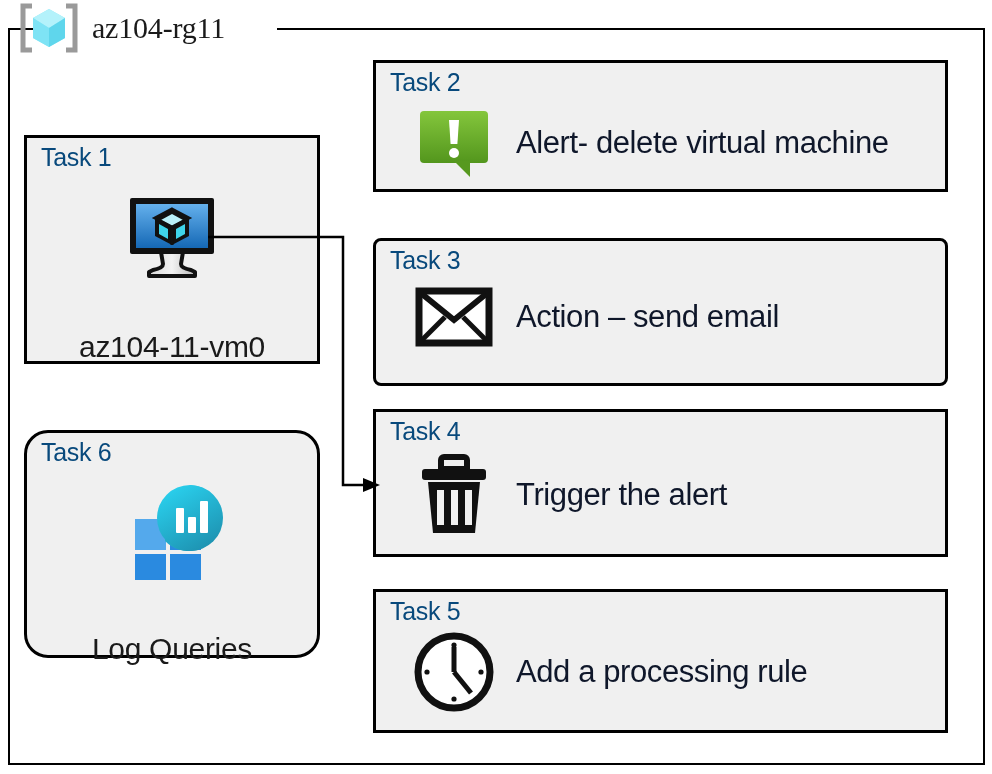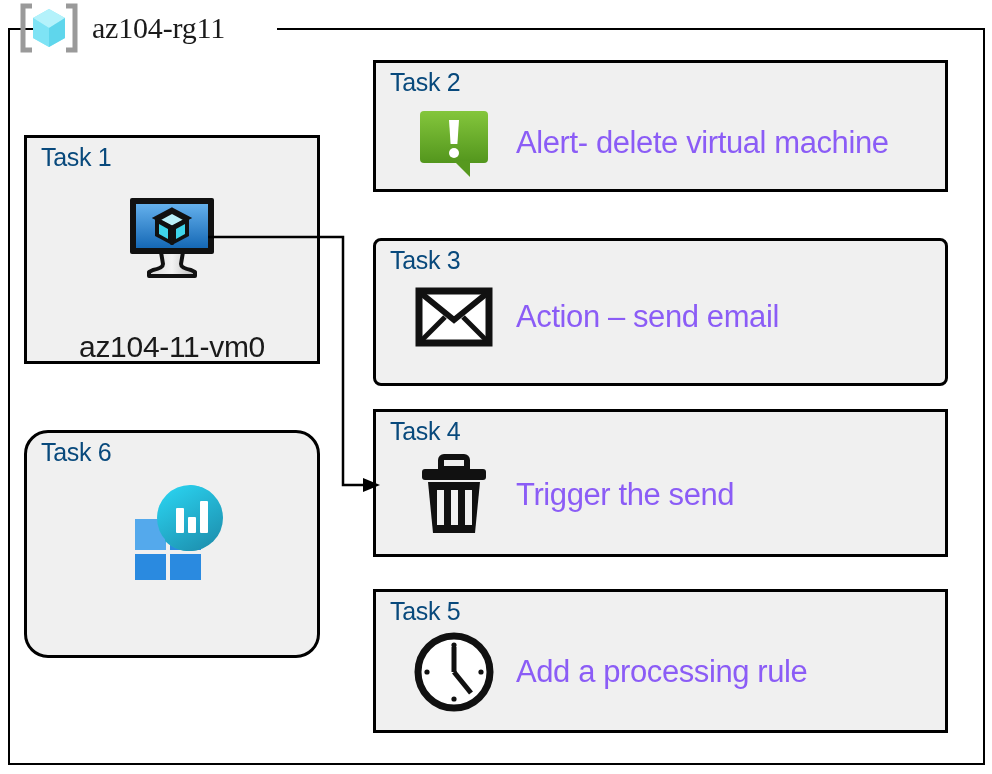--- a/index.html
+++ b/index.html
@@ -110,21 +110,21 @@
   }
   .card-right .card-icon-wrap {
     width: 96px;
     flex: 0 0 auto;
     display: flex;
     justify-content: center;
     align-items: center;
   }
   .card-right .card-caption {
     font-size: 31px;
-    color: #8b5cf6;
+    color: #0f172a;
     white-space: nowrap;
     letter-spacing: -0.4px;
     margin-left: 14px;
   }
 
   
   #card-task1 { left: 24px;  top: 135px; width: 296px; height: 229px; }
   #card-task6 { left: 24px;  top: 430px; width: 296px; height: 228px; border-radius: 24px; }
   #card-task2 { left: 373px; top: 60px;  width: 575px; height: 132px; }
   #card-task3 { left: 373px; top: 238px; width: 575px; height: 148px; border-radius: 8px; }
@@ -218,20 +218,21 @@
       <rect x="51" y="73" width="31" height="26" fill="#2a8ae0"></rect>
 
       <path d="M71 4 A33 33 0 1 1 46 60 L46 38 L71 38 Z" fill="url(#laBlob)"></path>
       <circle cx="71" cy="37" r="33" fill="url(#laBlob)"></circle>
 
       <rect x="57" y="27" width="8" height="25" fill="#ffffff" rx="1"></rect>
       <rect x="69" y="36" width="8" height="16" fill="#ffffff" rx="1"></rect>
       <rect x="81" y="20" width="8" height="32" fill="#ffffff" rx="1"></rect>
     </svg>
   </div>
+  <div class="card-caption">Log Queries</div>
 </div>
 
 <div class="card card-right" id="card-task2">
   <div class="card-title">Task 2</div>
   <div class="card-row">
     <div class="card-icon-wrap">
       <svg width="72" height="72" viewBox="0 0 72 72">
         <defs>
           <linearGradient id="alertG" x1="0" y1="0" x2="0" y2="1">
             <stop offset="0" stop-color="#84c63c"></stop>
@@ -276,21 +277,21 @@
 
         <rect x="2" y="15" width="64" height="11" rx="3" fill="#111111"></rect>
 
         <path d="M8 28 L60 28 L55 79 L13 79 Z" fill="#111111"></path>
 
         <rect x="17" y="36" width="7" height="35" fill="#f0f0f0"></rect>
         <rect x="31" y="36" width="7" height="35" fill="#f0f0f0"></rect>
         <rect x="45" y="36" width="7" height="35" fill="#f0f0f0"></rect>
       </svg>
     </div>
-    <div class="card-caption">Trigger the send</div>
+    <div class="card-caption">Trigger the alert</div>
   </div>
 </div>
 
 <div class="card card-right" id="card-task5">
   <div class="card-title">Task 5</div>
   <div class="card-row">
     <div class="card-icon-wrap">
       <svg width="84" height="84" viewBox="0 0 84 84">
         <circle cx="42" cy="42" r="36" fill="#ffffff" stroke="#111111" stroke-width="7"></circle>
 

